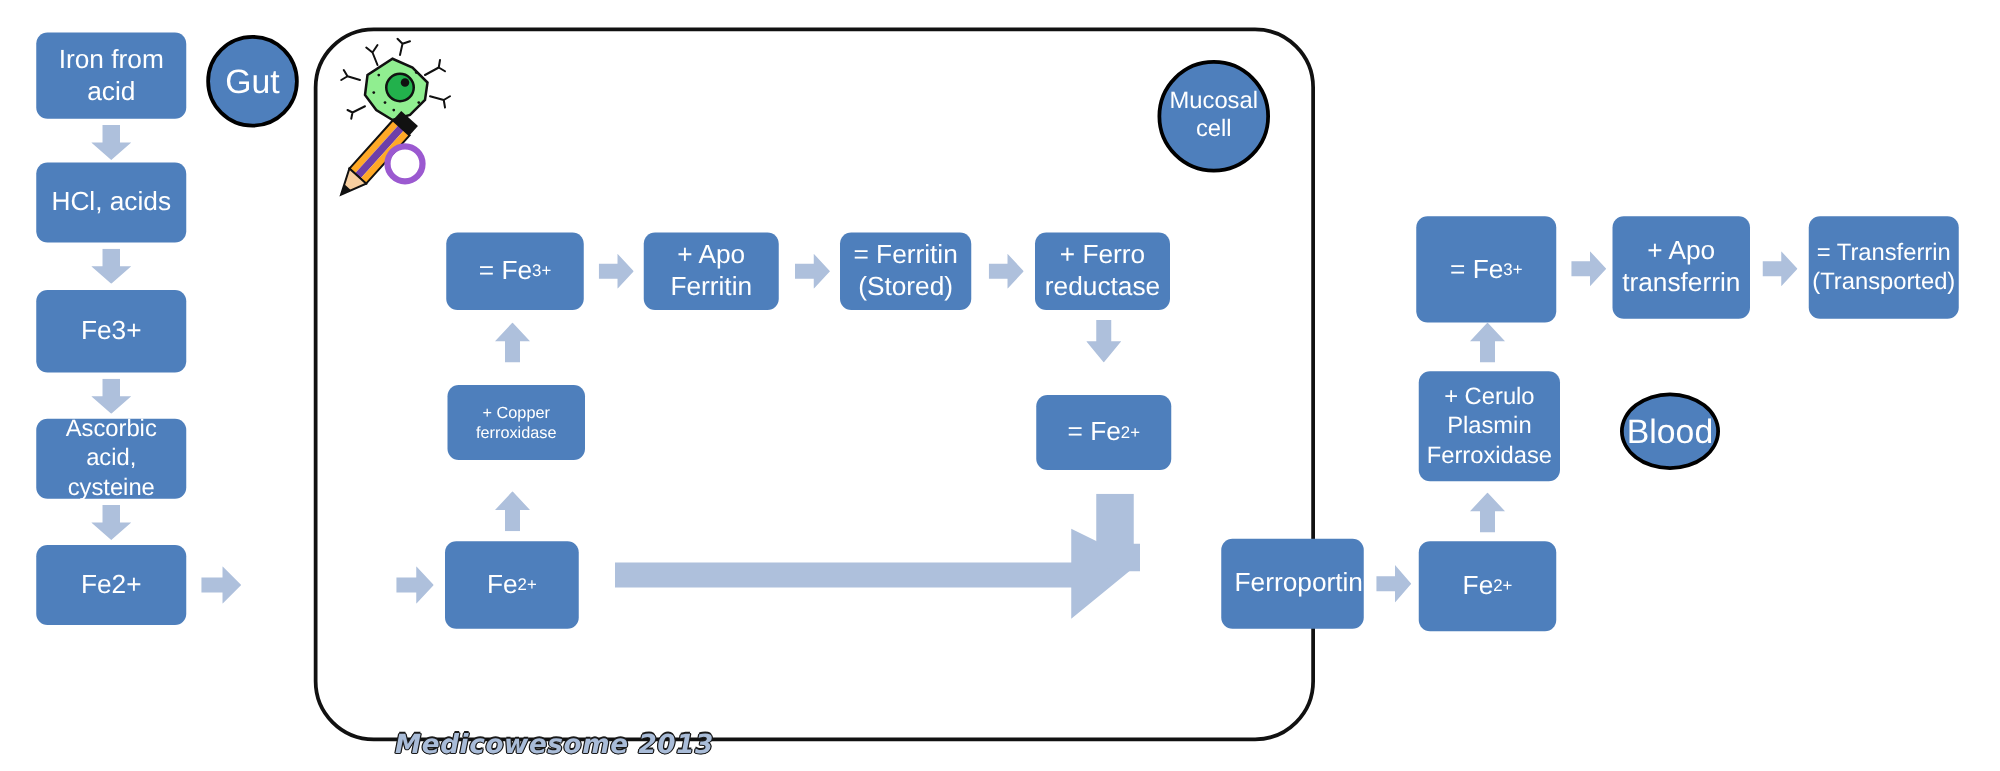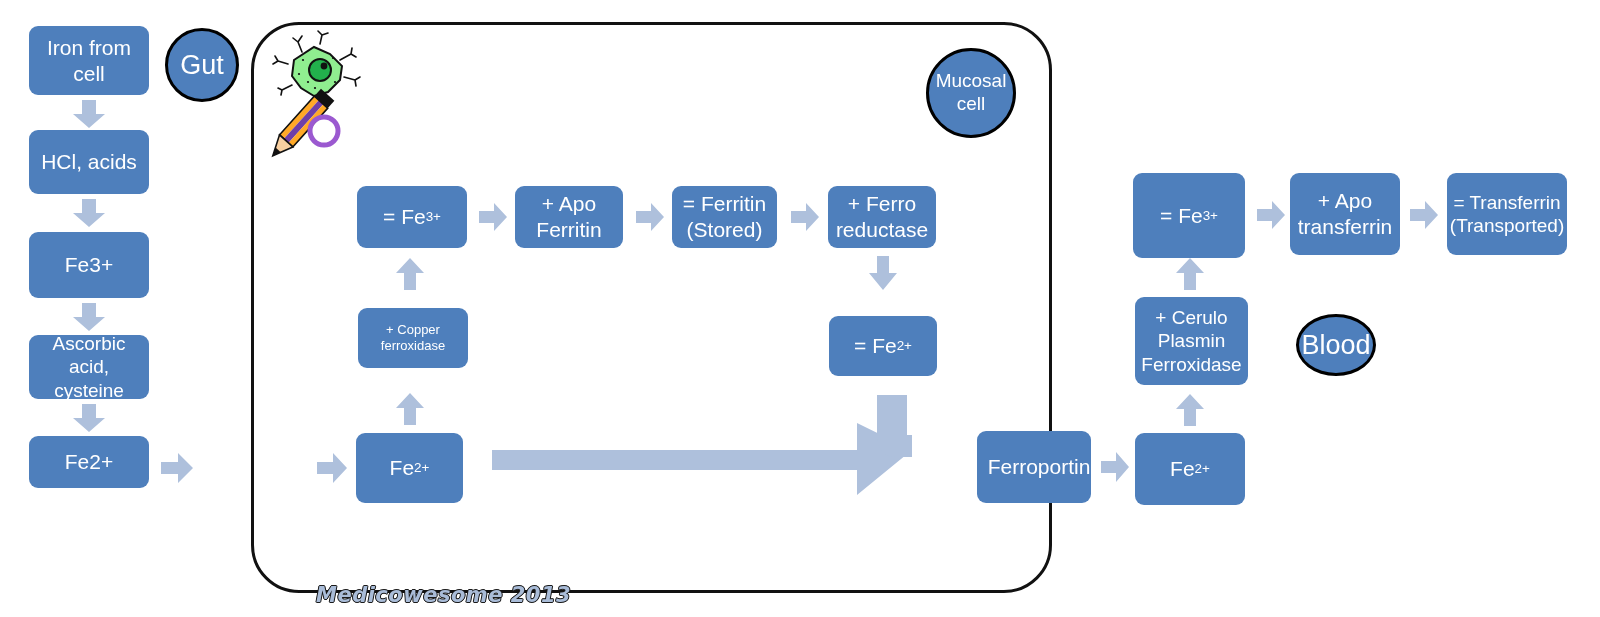--- a/index.html
+++ b/index.html
@@ -153,21 +153,21 @@
 
   <div id="big-arrow">
     <svg viewBox="0 0 484 105" xmlns="http://www.w3.org/2000/svg">
       <path class="arr-fill" d="M0 55 L365 55 L365 28 L420 55 L365 100 L365 75 L0 75 Z"></path>
       <path class="arr-fill" d="M385 0 L415 0 L415 60 L385 60 Z"></path>
       <path class="arr-fill" d="M385 40 Q385 62 405 62 L420 62 L420 40 Z"></path>
     </svg>
   </div>
 
   <div class="box" style="left:29px;top:26px;width:120px;height:69px;">Iron from
-cell</div>
+acid</div>
 
   <div class="arrow" style="left:73px;top:100px;width:32px;height:28px;">
     <svg viewBox="0 0 32 28">
         <path class="arr-fill" d="M9 0 H23 V14 H32 L16 28 L0 14 H9 Z"></path>
       </svg>
   </div>
 
   <div class="box" style="left:29px;top:130px;width:120px;height:64px;">HCl, acids</div>
 
   <div class="arrow" style="left:73px;top:199px;width:32px;height:28px;">
@@ -186,21 +186,21 @@
 
   <div class="box" style="left:29px;top:335px;width:120px;height:64px;font-size:19px;">Ascorbic
 acid, cysteine</div>
 
   <div class="arrow" style="left:73px;top:404px;width:32px;height:28px;">
     <svg viewBox="0 0 32 28">
         <path class="arr-fill" d="M9 0 H23 V14 H32 L16 28 L0 14 H9 Z"></path>
       </svg>
   </div>
 
-  <div class="box" style="left:29px;top:436px;width:120px;height:52px;">Fe2+</div>
+  <div class="box" style="left:29px;top:436px;width:120px;height:64px;">Fe2+</div>
 
   <div class="arrow" style="left:161px;top:453px;width:32px;height:30px;">
     <svg viewBox="0 0 32 30">
         <path class="arr-fill" d="M0 9 H17 V0 L32 15 L17 30 V21 H0 Z"></path>
       </svg>
   </div>
 
   <div class="circle" style="left:165px;top:28px;width:74px;height:74px;">Gut</div>
 
   <div class="circle" style="left:926px;top:48px;width:90px;height:90px;font-size:19px;">Mucosal

